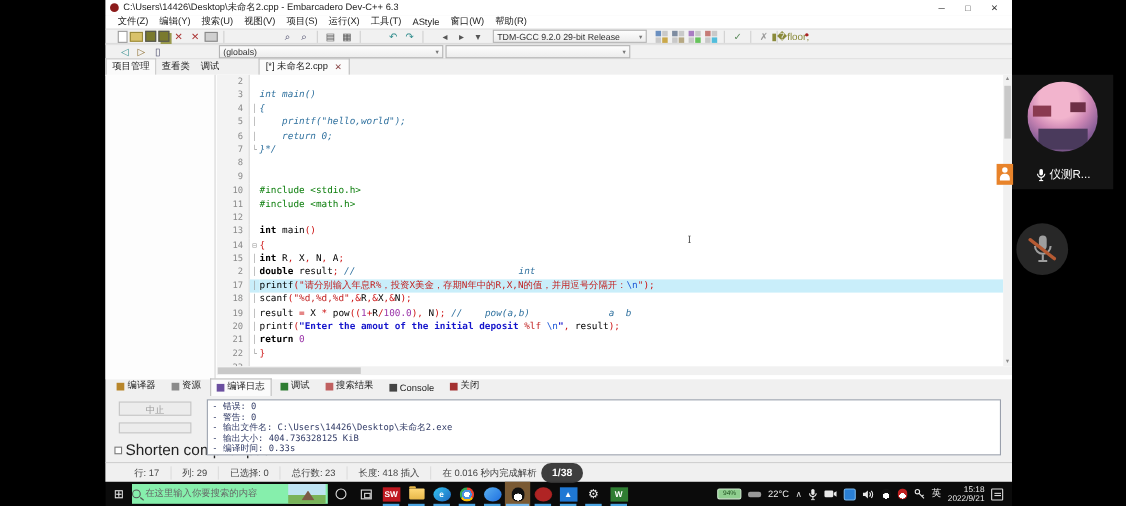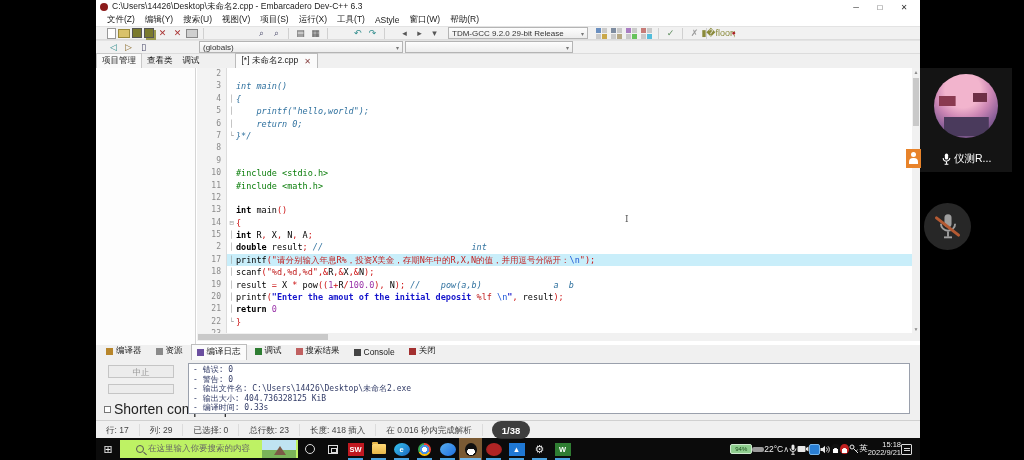--- a/index.html
+++ b/index.html
@@ -107,34 +107,34 @@
   #shorten { position:absolute; left:8px; top:56px; display:flex; align-items:center; gap:3px;
              font-size:14px; color:#222; }
   #shorten .cb { width:7px; height:7px; border:1px solid #777; background:#fff; flex:0 0 auto; }
   #logbox { position:absolute; left:92px; top:18px; right:10px; bottom:6px; background:#fff;
             border:1px solid #9aa0ac; padding:1px 4px; overflow:hidden; }
   .logline { font-family:"DejaVu Sans Mono",monospace; font-size:8px; line-height:9.6px; color:#303a66;
              white-space:pre; }
 
   
   #statusbar { position:absolute; left:0; top:420px; width:100%; height:18px; background:#f0f0f0;
-               border-top:1px solid #d0d0d0; display:flex; align-items:center; font-size:8.5px; color:#444; }
+               border-top:1px solid #d0d0d0; display:flex; align-items:center; font-size:8.5px; color:#444;padding-left:16px; }
   .sseg { padding:0 10px; border-right:1px solid #dcdcdc; height:12px; line-height:12px; white-space:nowrap; }
 
   
   #pagebadge { position:absolute; left:492px; top:421px; width:38px; height:18px; border-radius:9px;
                background:rgba(52,52,52,.95); color:#fff; font-size:9.5px; font-weight:bold;
                display:flex; align-items:center; justify-content:center; z-index:50; }
 
   
   #taskbar { position:absolute; left:96px; top:438px; width:824px; height:22px; background:#0b0b0b;
              display:flex; align-items:center; }
   #startbtn { width:24px; text-align:center; color:#eee; font-size:11px; }
-  #searchbox { width:178px; height:18px; background:#bef264; display:flex; align-items:center;
-               padding:0 2px 0 16px; gap:4px; }
+  #searchbox { width:178px; height:18px; background:#86efac; display:flex; align-items:center;
+               padding:0 2px 0 0; gap:4px; }
   #searchbox .sglyph { width:8px; height:8px; border:1.2px solid #555; border-radius:50%; position:relative; flex:0 0 auto; }
   #searchbox .sglyph::after { content:""; position:absolute; left:6px; top:7px; width:4px; height:1.2px;
                background:#555; transform:rotate(40deg); }
   #searchtext { font-size:8.5px; color:#666; white-space:nowrap; overflow:hidden; flex:1; }
   #searchdoodle { width:34px; height:18px; flex:0 0 auto;
                background:linear-gradient(180deg,#bfe3f2 0 55%, #7ab35a 55% 100%);
                position:relative; }
   #searchdoodle::after { content:""; position:absolute; left:12px; top:6px; width:12px; height:9px;
                background:#7c5a46; clip-path:polygon(50% 0,100% 100%,0 100%); }
   .tbicon { width:23px; height:22px; display:flex; align-items:center; justify-content:center;
@@ -154,21 +154,21 @@
   .chrome { width:13px; height:13px; border-radius:50%;
             background:radial-gradient(circle at 50% 50%, #fff 0 2.5px, #4a90e2 2.5px 4.5px, transparent 4.5px),
                        conic-gradient(#ea4335 0 120deg, #fbbc05 120deg 240deg, #34a853 240deg 360deg); }
   .penguin { width:12px; height:13px; border-radius:50% 50% 46% 46%;
              background:radial-gradient(ellipse 55% 42% at 50% 68%, #fff 0 58%, transparent 60%), #111;
              position:relative; }
   .penguin.red { background:radial-gradient(ellipse 55% 42% at 50% 68%, #fff 0 58%, transparent 60%), #c02020; }
   .penguin.sm { width:9px; height:10px; }
   .gearwrap { color:#e8e8e8; font-size:11px; }
 
-  #tray { margin-left:auto; display:flex; align-items:center; padding-right:8px; }
+  #tray { margin-left:auto; display:flex; align-items:center; gap:6px; padding-right:8px; }
   .battpill { width:22px; height:10px; background:#8fce8f; border:1px solid #cfe9cf; border-radius:2px;
               color:#1d4d1d; font-size:6px; line-height:9px; text-align:center; }
   .greydash { width:12px; height:5px; background:#9a9a9a; border-radius:2px; }
   .traytext { color:#eee; font-size:8.5px; white-space:nowrap; }
   .chevup { color:#ddd; font-size:8px; }
   .trayglyph { display:flex; align-items:center; justify-content:center; }
   .bluesq { width:11px; height:11px; background:#2a7fd4; border-radius:2px; border:1px solid #78b6ea; }
   #clock { text-align:right; color:#eee; font-size:7.5px; line-height:8.5px; }
   .actioncenter { width:11px; height:11px; border:1px solid #ddd; border-radius:1px; position:relative; }
   .actioncenter::before { content:""; position:absolute; left:2px; top:3px; width:6px; height:1px;

